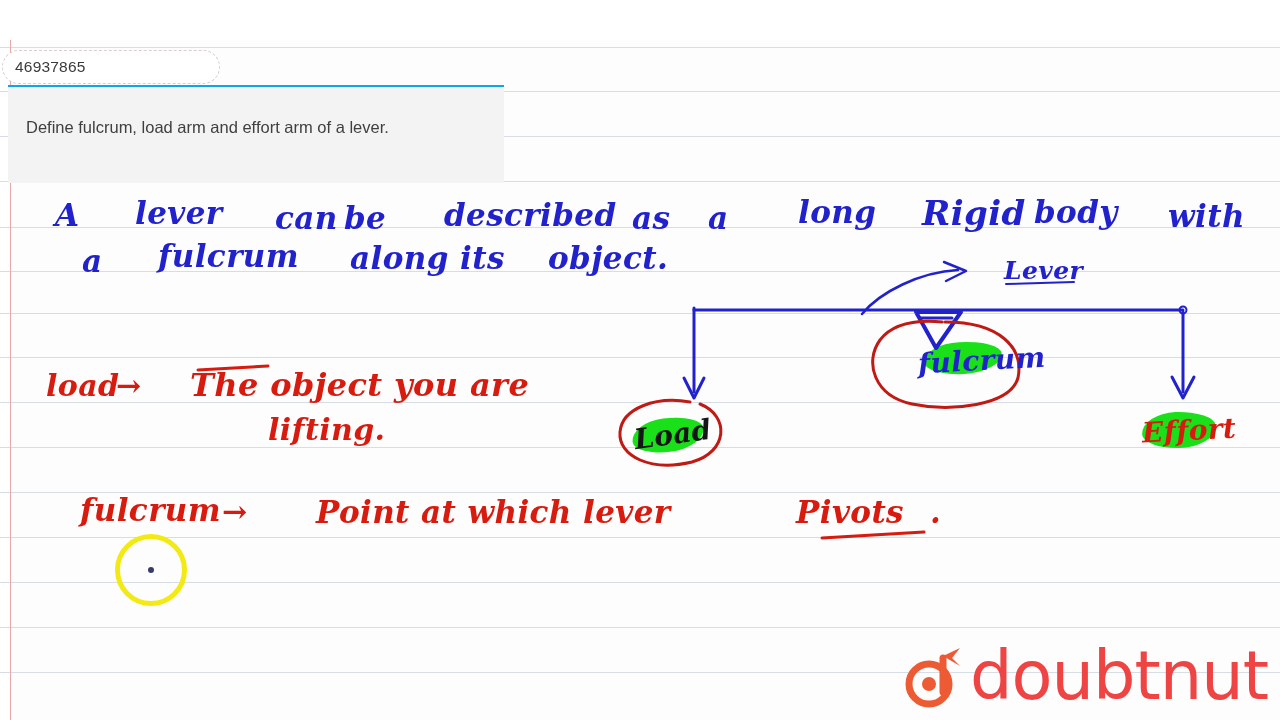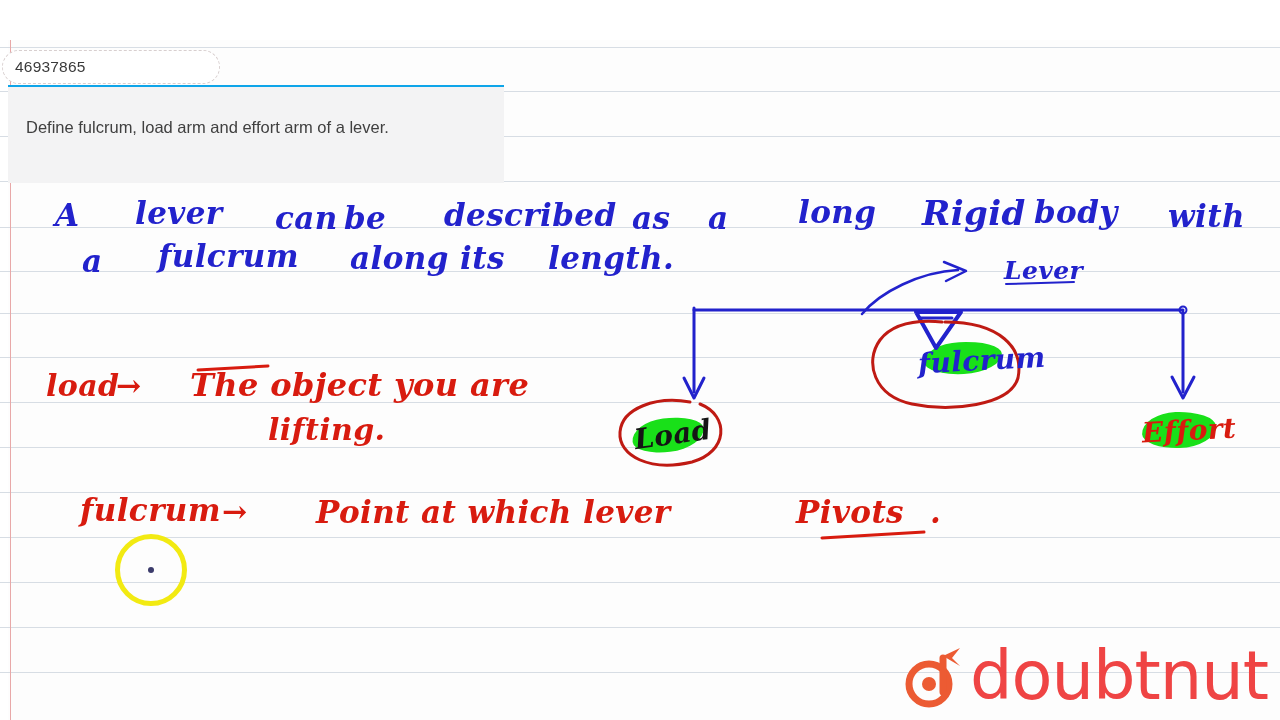--- a/index.html
+++ b/index.html
@@ -256,21 +256,21 @@
   <div class="hw hw-blue" style="left:708px; top:200px; font-size:31px;">a</div>
   <div class="hw hw-blue" style="left:798px; top:194px; font-size:31px;">long</div>
   <div class="hw hw-blue" style="left:910px; top:193px; font-size:34px;margin-left:12px;">Rigid</div>
   <div class="hw hw-blue" style="left:1034px; top:194px; font-size:31px;">body</div>
   <div class="hw hw-blue" style="left:1168px; top:198px; font-size:31px;">with</div>
 
   <div class="hw hw-blue" style="left:82px;  top:243px; font-size:31px;">a</div>
   <div class="hw hw-blue" style="left:158px; top:238px; font-size:31px;">fulcrum</div>
   <div class="hw hw-blue" style="left:340px; top:240px; font-size:31px;margin-left:10px;">along</div>
   <div class="hw hw-blue" style="left:460px; top:240px; font-size:31px;">its</div>
-  <div class="hw hw-blue" style="left:548px; top:240px; font-size:31px;">length.</div>
+  <div class="hw hw-blue" style="left:548px; top:240px; font-size:31px;">object.</div>
 
   <div class="hw hw-red" style="left:46px;  top:368px; font-size:30px;">load</div>
   <div class="hw hw-red" style="left:116px; top:368px; font-size:30px; font-style:normal;">→</div>
   <div class="hw hw-red" style="left:190px; top:366px; font-size:32px;">The object you are</div>
   <div class="hw hw-red" style="left:268px; top:412px; font-size:30px;">lifting.</div>
 
   <div class="hw hw-red" style="left:80px;  top:492px; font-size:31px;">fulcrum</div>
   <div class="hw hw-red" style="left:222px; top:494px; font-size:30px; font-style:normal;">→</div>
   <div class="hw hw-red" style="left:316px; top:494px; font-size:31px;">Point at which lever</div>
   <div class="hw hw-red" style="left:796px; top:494px; font-size:31px;">Pivots</div>

